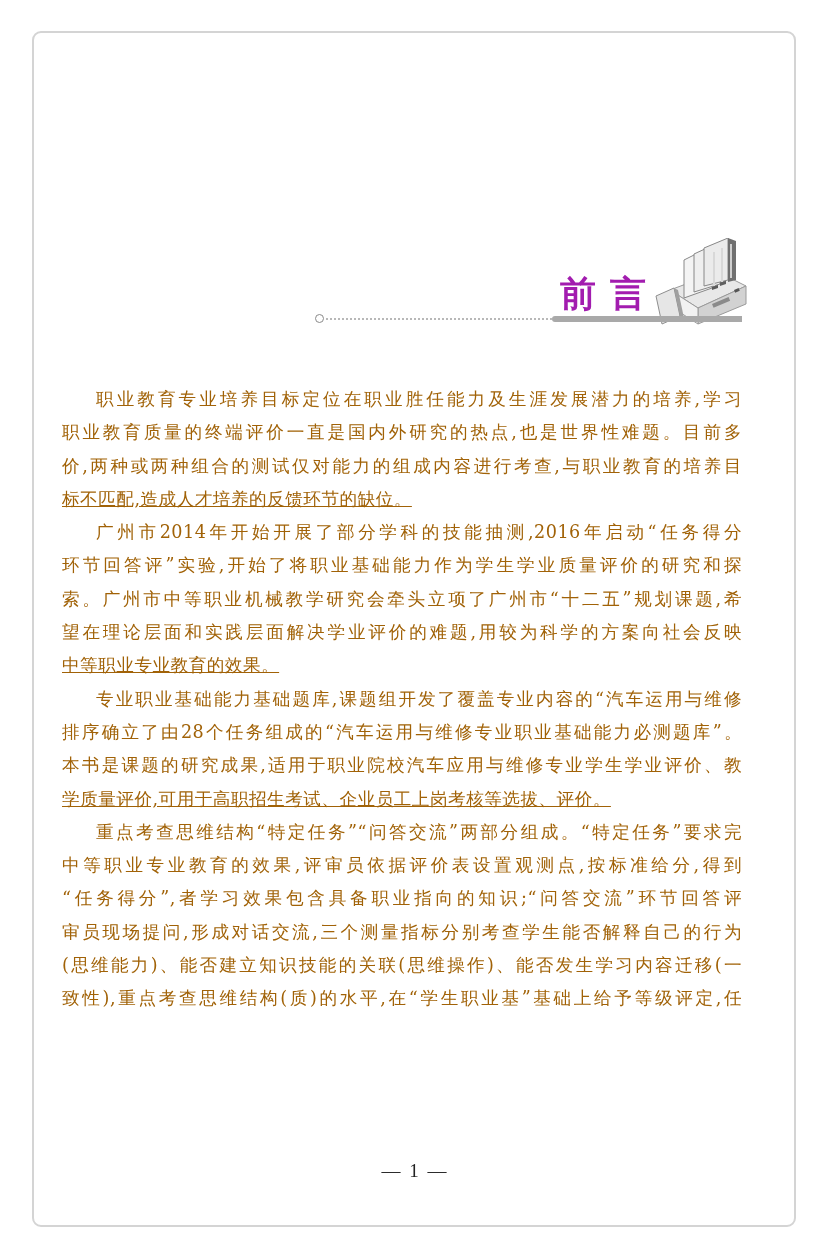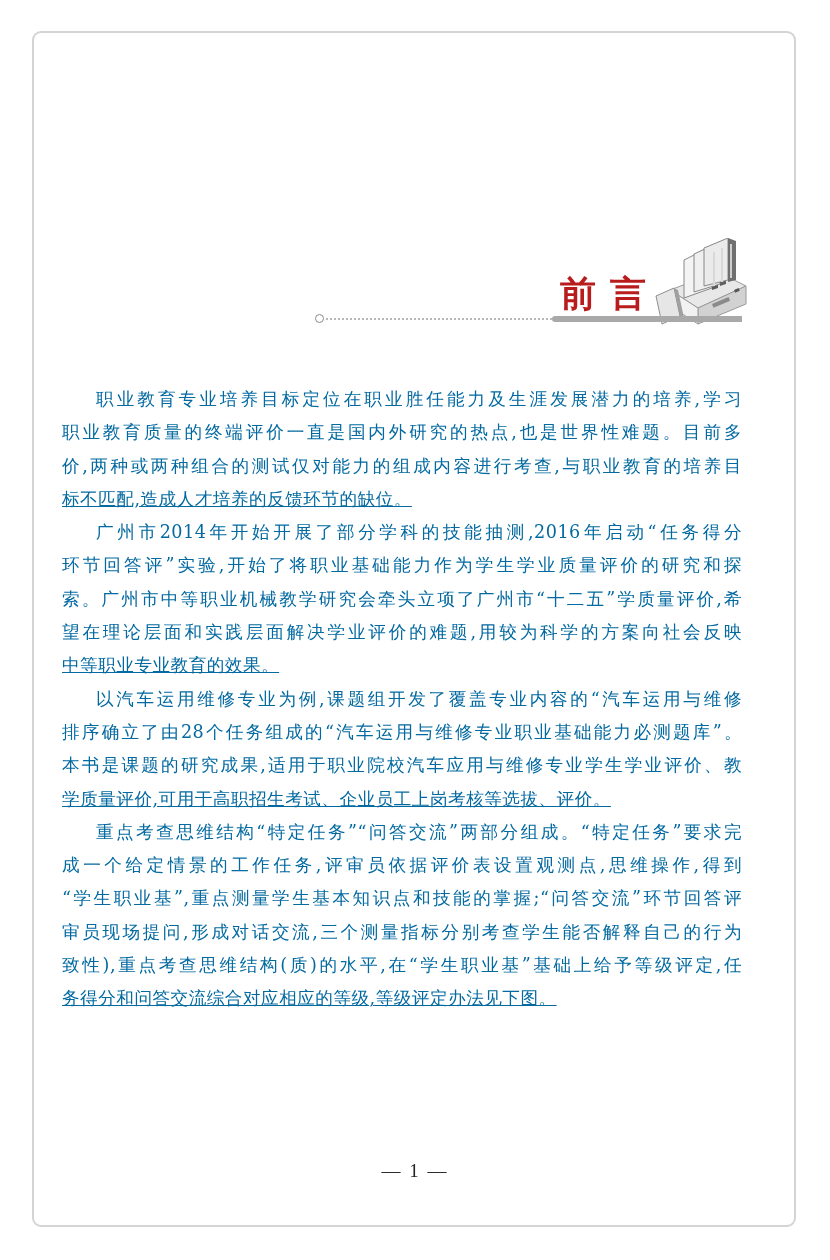--- a/index.html
+++ b/index.html
@@ -31,21 +31,21 @@
     width: 830px; height: 340px;
   }
   .title-text {
     position: absolute;
     left: 560px;
     top: 274px;
     font-family: "DejaVu Sans", "Liberation Sans", sans-serif;
     font-weight: bold;
     font-size: 36px;
     letter-spacing: 14px;
-    color: #b91c1c;
+    color: #a21caf;
     line-height: 40px;
     white-space: nowrap;
   }
   .rule-circle {
     position: absolute;
     left: 315px;
     top: 314px;
     width: 9px;
     height: 9px;
     border: 1px solid #8a8a8a;
@@ -76,21 +76,21 @@
     top: 238px;
     width: 96px;
     height: 88px;
   }
   .body-text {
     position: absolute;
     left: 62px;
     top: 383px;
     width: 680px;
     font-size: 17.6px;
-    color: #0369a1;
+    color: #a16207;
   }
   .line {
     height: 33.3px;
     line-height: 33.3px;
     white-space: nowrap;
     text-align: justify;
     text-align-last: justify;
     letter-spacing: 0.5px;
   }
   .line.indent {
@@ -154,35 +154,35 @@
   <div>
     <div class="line indent">职业教育专业培养目标定位在职业胜任能力及生涯发展潜力的培养,学习</div>
     <div class="line">职业教育质量的终端评价一直是国内外研究的热点,也是世界性难题。目前多</div>
     <div class="line">价,两种或两种组合的测试仅对能力的组成内容进行考查,与职业教育的培养目</div>
     <div class="line last">标不匹配,造成人才培养的反馈环节的缺位。</div>
   </div>
 
   <div>
     <div class="line indent">广州市2014年开始开展了部分学科的技能抽测,2016年启动“任务得分</div>
     <div class="line">环节回答评”实验,开始了将职业基础能力作为学生学业质量评价的研究和探</div>
-    <div class="line">索。广州市中等职业机械教学研究会牵头立项了广州市“十二五”学质量评价,希</div>
+    <div class="line">索。广州市中等职业机械教学研究会牵头立项了广州市“十二五”规划课题,希</div>
     <div class="line">望在理论层面和实践层面解决学业评价的难题,用较为科学的方案向社会反映</div>
     <div class="line last">中等职业专业教育的效果。</div>
   </div>
 
   <div>
-    <div class="line indent">以汽车运用维修专业为例,课题组开发了覆盖专业内容的“汽车运用与维修</div>
+    <div class="line indent">专业职业基础能力基础题库,课题组开发了覆盖专业内容的“汽车运用与维修</div>
     <div class="line">排序确立了由28个任务组成的“汽车运用与维修专业职业基础能力必测题库”。</div>
     <div class="line">本书是课题的研究成果,适用于职业院校汽车应用与维修专业学生学业评价、教</div>
     <div class="line last">学质量评价,可用于高职招生考试、企业员工上岗考核等选拔、评价。</div>
   </div>
 
   <div>
     <div class="line indent">重点考查思维结构“特定任务”“问答交流”两部分组成。“特定任务”要求完</div>
-    <div class="line">成一个给定情景的工作任务,评审员依据评价表设置观测点,思维操作,得到</div>
-    <div class="line">“学生职业基”,重点测量学生基本知识点和技能的掌握;“问答交流”环节回答评</div>
+    <div class="line">中等职业专业教育的效果,评审员依据评价表设置观测点,按标准给分,得到</div>
+    <div class="line">“任务得分”,者学习效果包含具备职业指向的知识;“问答交流”环节回答评</div>
     <div class="line">审员现场提问,形成对话交流,三个测量指标分别考查学生能否解释自己的行为</div>
+    <div class="line">(思维能力)、能否建立知识技能的关联(思维操作)、能否发生学习内容迁移(一</div>
     <div class="line">致性),重点考查思维结构(质)的水平,在“学生职业基”基础上给予等级评定,任</div>
-    <div class="line last">务得分和问答交流综合对应相应的等级,等级评定办法见下图。</div>
   </div>
 </div>
 
 <div class="page-number">— 1 —</div>
 
 </body></html>

